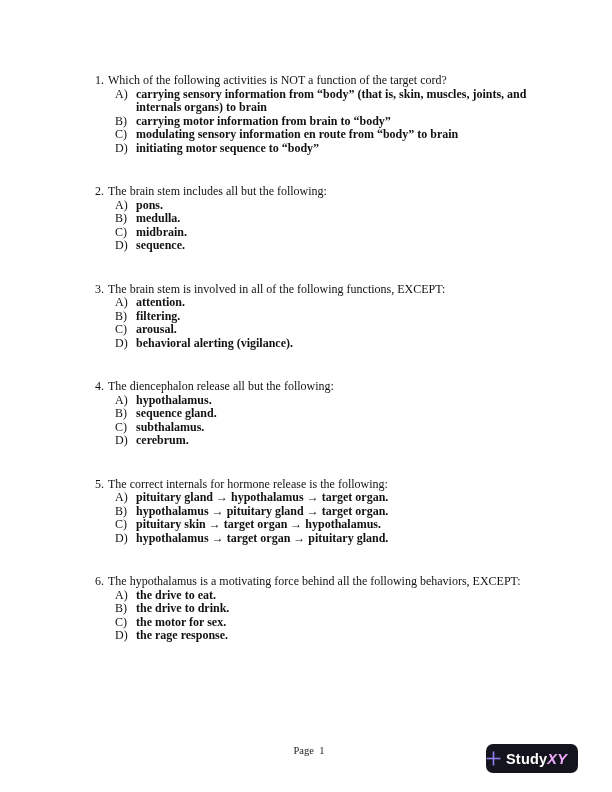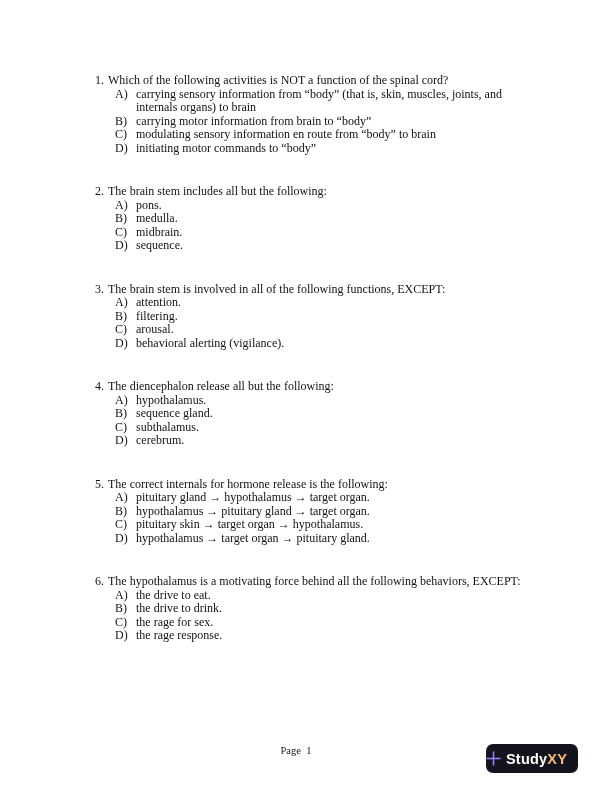--- a/index.html
+++ b/index.html
@@ -50,31 +50,33 @@
     display: flex;
     align-items: flex-start;
   }
   .opt-letter {
     flex: 0 0 21px;
     width: 21px;
   }
   .opt-text {
     flex: 1;
     max-width: 398px;
+    font-weight: bold;
   }
   .footer-page-number {
     position: absolute;
     top: 745px;
     left: 0;
     width: 592px;
     text-align: center;
     font-size: 10.5px;
     line-height: 11px;
     white-space: pre;
     color: #222222;
+    padding-left: 13px;
   }
   .brand-badge {
     position: absolute;
     left: 486px;
     top: 744px;
     width: 92px;
     height: 29px;
     border-radius: 7px;
     display: flex;
     align-items: center;
@@ -94,38 +96,38 @@
 </style>
 </head>
 <body>
 
 <div class="page">
 
   <main class="content" id="questions-root">
       <div class="question">
         <div class="q-line">
           <span class="q-num">1.</span>
-          <span class="q-text">Which of the following activities is NOT a function of the spinal cord?</span>
+          <span class="q-text">Which of the following activities is NOT a function of the target cord?</span>
         </div>
         <div class="options">
           <div class="option">
             <span class="opt-letter">A)</span>
             <span class="opt-text">carrying sensory information from “body” (that is, skin, muscles, joints, and internals organs) to brain</span>
           </div>
           <div class="option">
             <span class="opt-letter">B)</span>
             <span class="opt-text">carrying motor information from brain to “body”</span>
           </div>
           <div class="option">
             <span class="opt-letter">C)</span>
             <span class="opt-text">modulating sensory information en route from “body” to brain</span>
           </div>
           <div class="option">
             <span class="opt-letter">D)</span>
-            <span class="opt-text">initiating motor commands to “body”</span>
+            <span class="opt-text">initiating motor sequence to “body”</span>
           </div>
         </div>
       </div>
       <div class="question">
         <div class="q-line">
           <span class="q-num">2.</span>
           <span class="q-text">The brain stem includes all but the following:</span>
         </div>
         <div class="options">
           <div class="option">
@@ -227,34 +229,34 @@
           <div class="option">
             <span class="opt-letter">A)</span>
             <span class="opt-text">the drive to eat.</span>
           </div>
           <div class="option">
             <span class="opt-letter">B)</span>
             <span class="opt-text">the drive to drink.</span>
           </div>
           <div class="option">
             <span class="opt-letter">C)</span>
-            <span class="opt-text">the rage for sex.</span>
+            <span class="opt-text">the motor for sex.</span>
           </div>
           <div class="option">
             <span class="opt-letter">D)</span>
             <span class="opt-text">the rage response.</span>
           </div>
         </div>
       </div>
     </main>
 
   <div class="footer-page-number">Page  1</div>
 
   <div class="brand-badge" id="brand-badge" style="background: rgb(20, 20, 30);">
     <svg width="15" height="15" viewBox="0 0 15 15">
       <line x1="7.5" y1="0.5" x2="7.5" y2="14.5" stroke-width="1.6" class="plus-stroke" stroke="#9181f0"></line>
       <line x1="0.5" y1="7.5" x2="14.5" y2="7.5" stroke-width="1.6" class="plus-stroke" stroke="#9181f0"></line>
     </svg>
     <span class="brand-primary">Study</span>
-    <span class="brand-accent" id="brand-accent" style="color: #fdba74;">XY</span>
+    <span class="brand-accent" id="brand-accent" style="color: #f0abfc; font-style: italic;">XY</span>
   </div>
 
 </div>
 
 </body></html>

